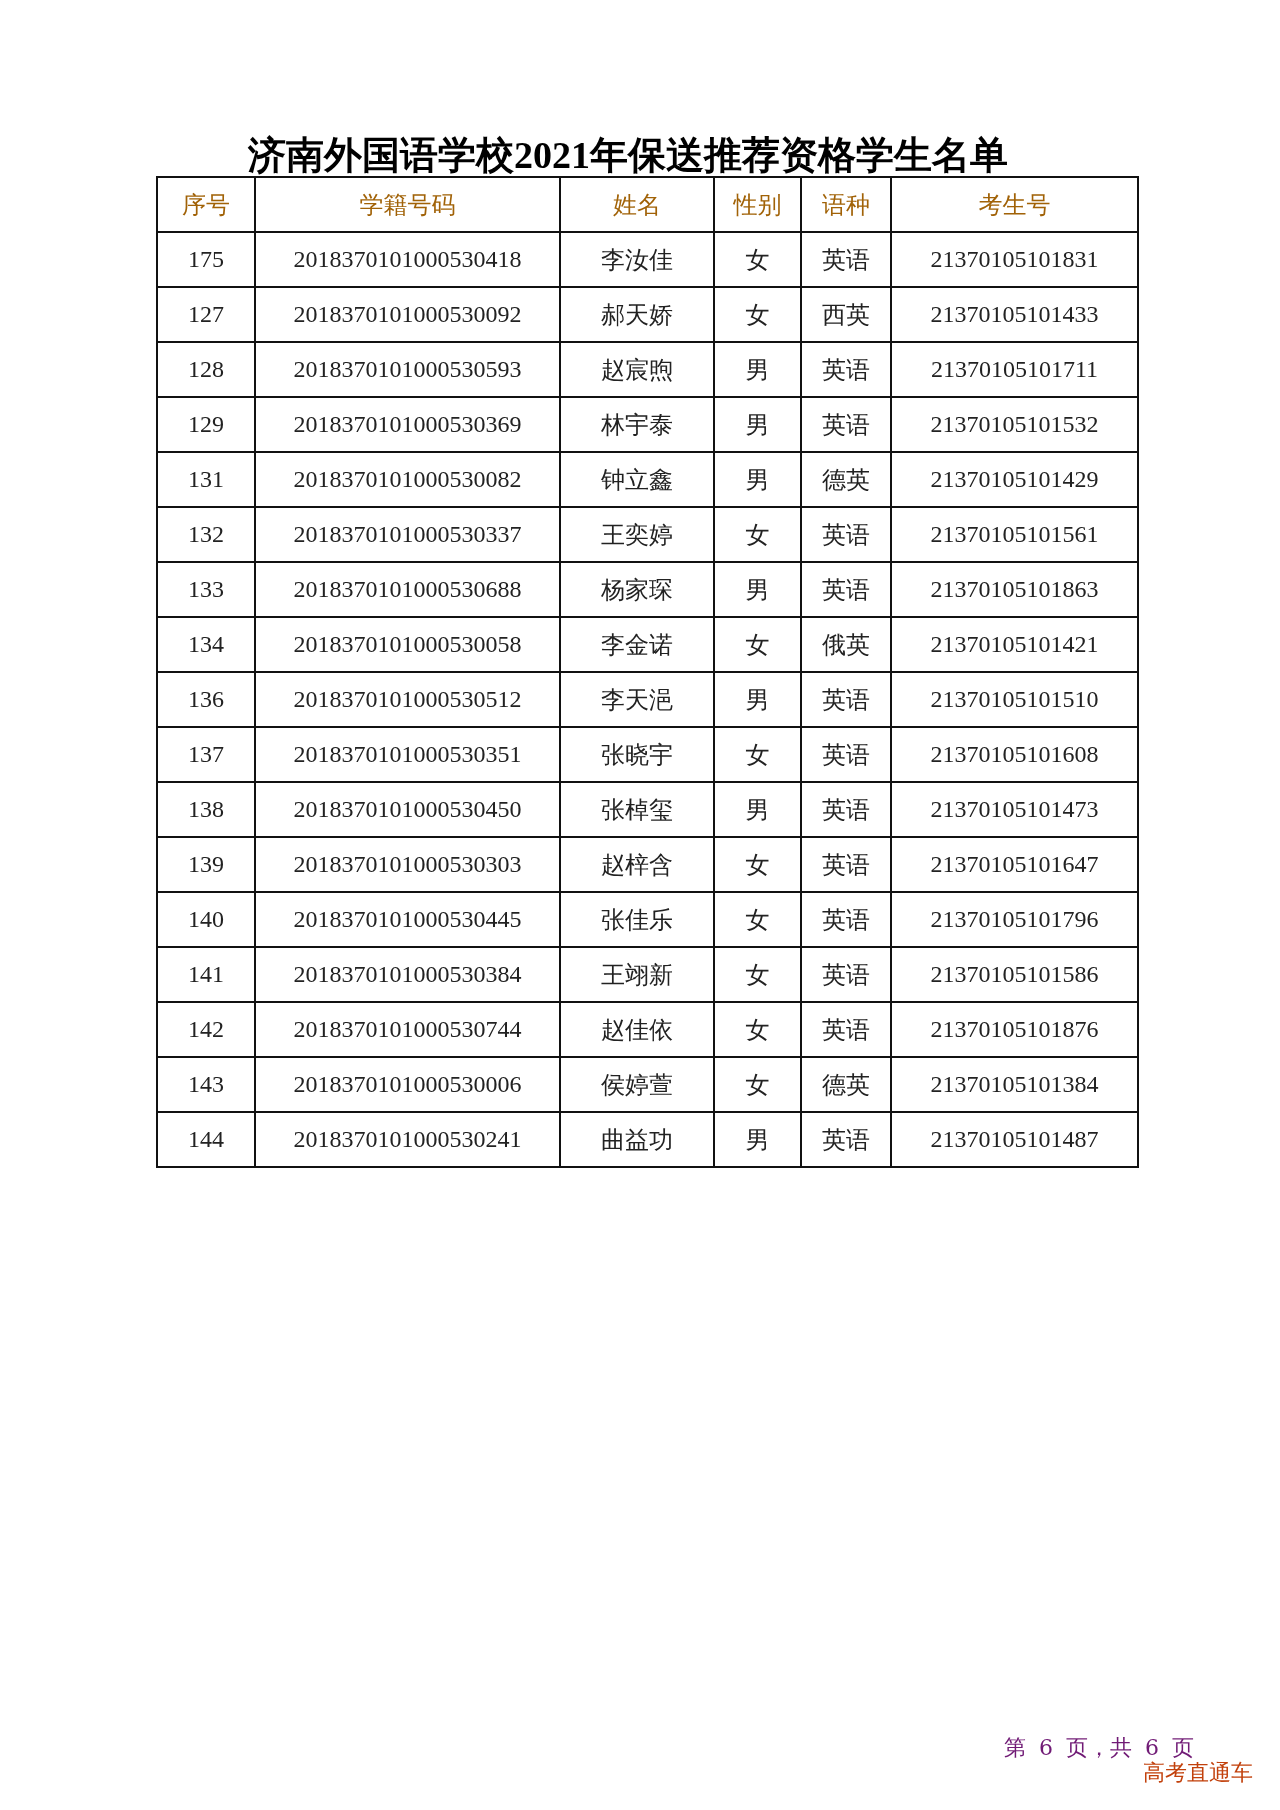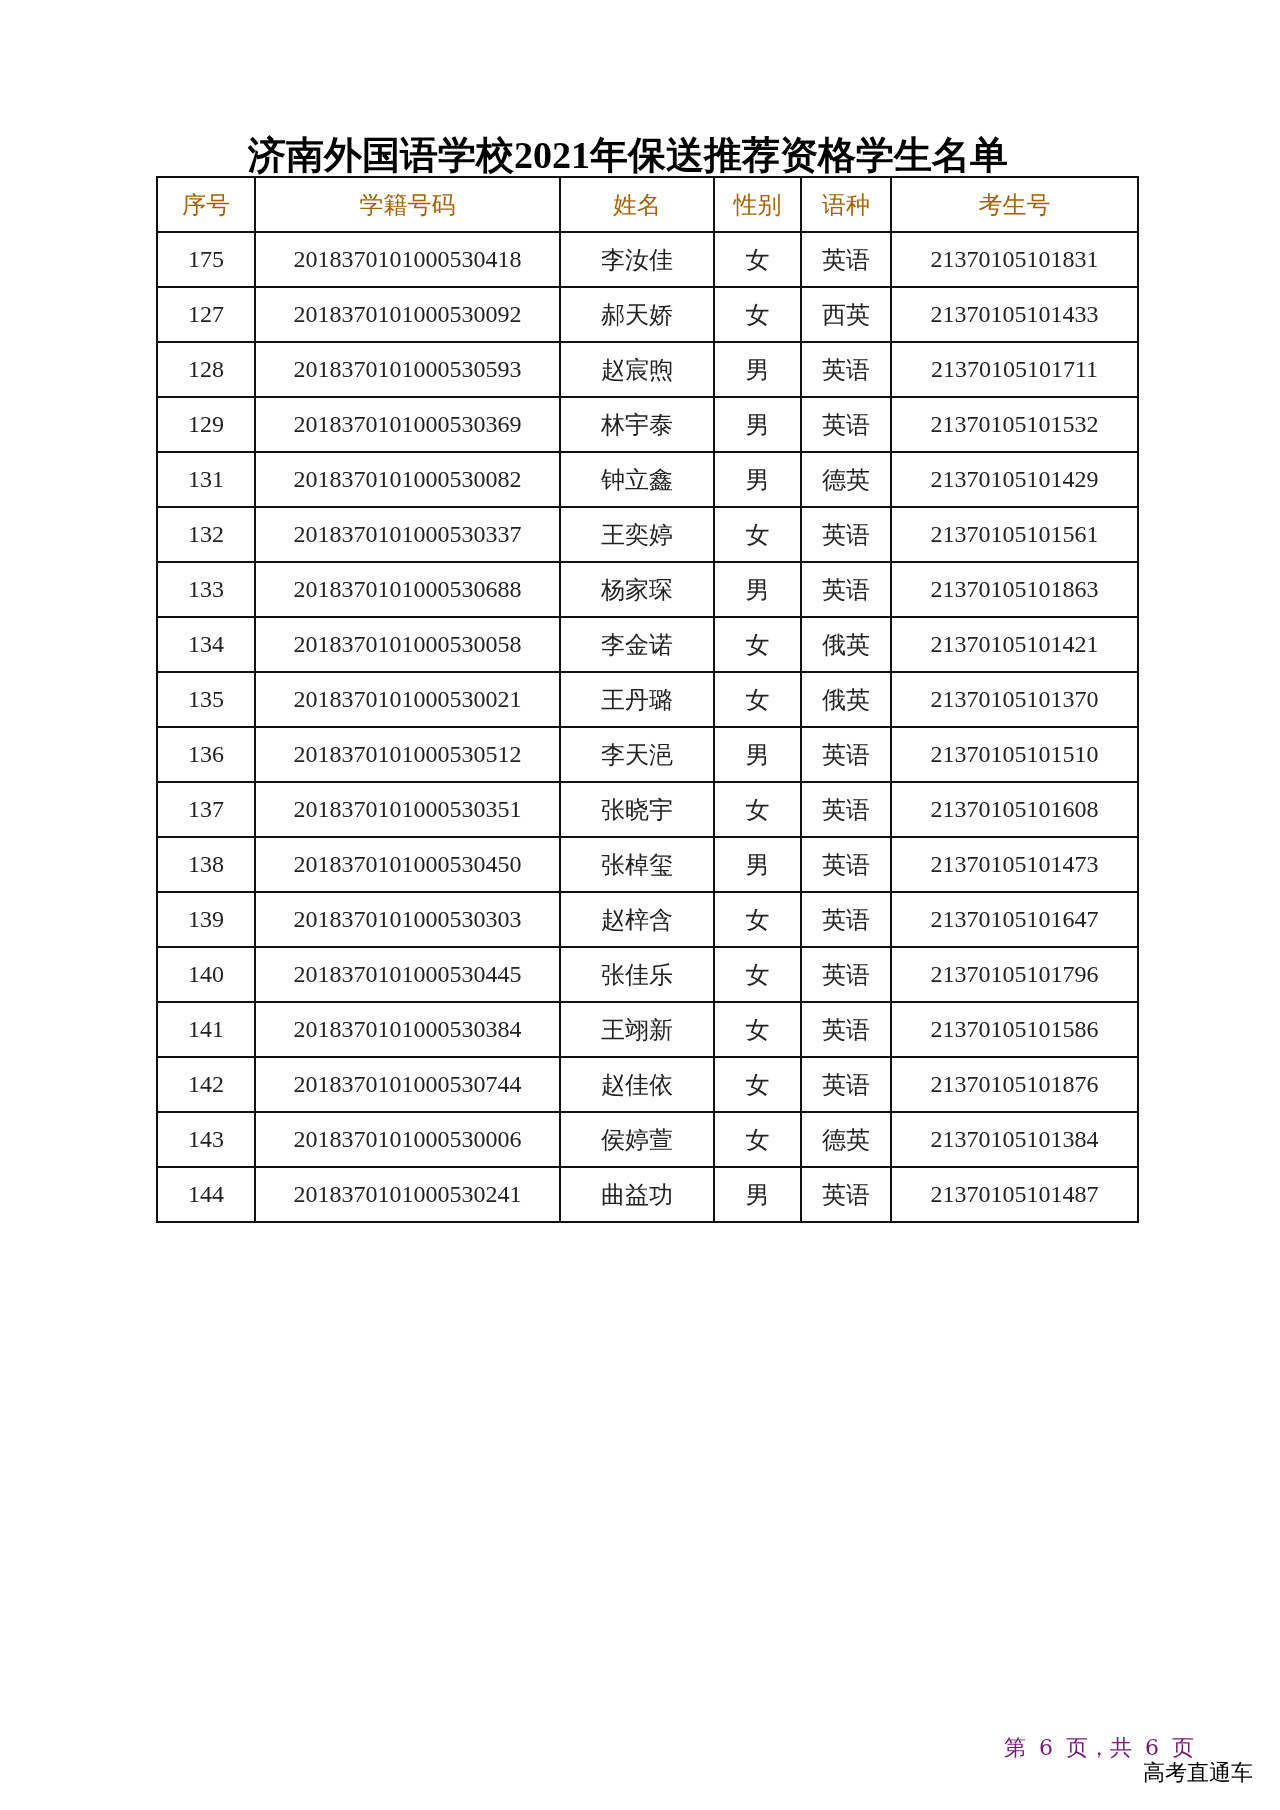--- a/index.html
+++ b/index.html
@@ -9,21 +9,21 @@
            font-size:38px; font-weight:bold; letter-spacing:0px; color:#000;
            font-family: Liberation Serif, serif; margin-top: 8px; }
   table.roster { position:absolute; left:156px; top:176px; width:981px;
                  border-collapse:collapse; table-layout:fixed; }
   table.roster th, table.roster td { border:2px solid #111; text-align:center;
                  vertical-align:middle; padding:0; font-weight:normal;
                  font-size:24px; height:53px; color:#222; }
   table.roster th { height:53px; color:#a16207; }
   .footer { position:absolute; left:968px; top:1733px; font-size:22px; color:#701a75;
             word-spacing:6px; font-family: "DejaVu Serif", serif; margin-left: 36px; }
-  .watermark { position:absolute; left:1143px; top:1758px; font-size:22px; color:#000000;
+  .watermark { position:absolute; left:1143px; top:1758px; font-size:22px; color:#c2410c;
                font-family: "DejaVu Sans", sans-serif; }
 </style>
 </head>
 <body>
 
 <div class="title">济南外国语学校2021年保送推荐资格学生名单</div>
 
 <table class="roster">
   <colgroup>
     <col style="width:98px">
@@ -102,28 +102,20 @@
       </tr>
       <tr>
         <td>134</td>
         <td>2018370101000530058</td>
         <td>李金诺</td>
         <td>女</td>
         <td>俄英</td>
         <td>21370105101421</td>
       </tr>
       <tr>
-        <td>135</td>
-        <td>2018370101000530021</td>
-        <td>王丹璐</td>
-        <td>女</td>
-        <td>俄英</td>
-        <td>21370105101370</td>
-      </tr>
-      <tr>
         <td>136</td>
         <td>2018370101000530512</td>
         <td>李天浥</td>
         <td>男</td>
         <td>英语</td>
         <td>21370105101510</td>
       </tr>
       <tr>
         <td>137</td>
         <td>2018370101000530351</td>

